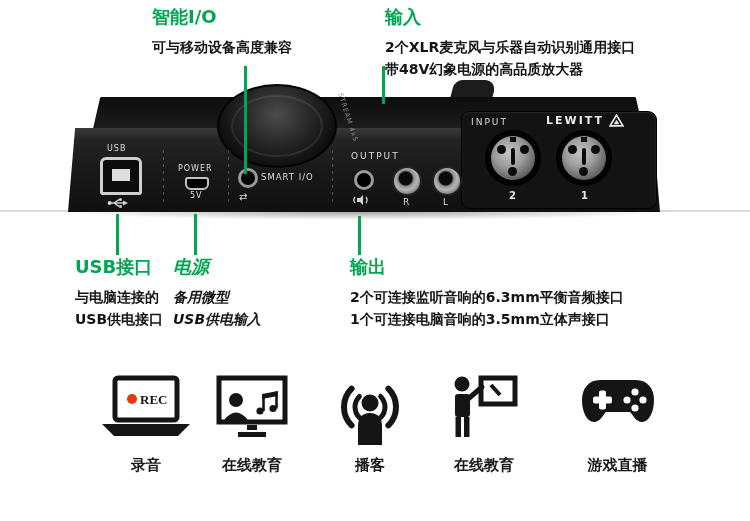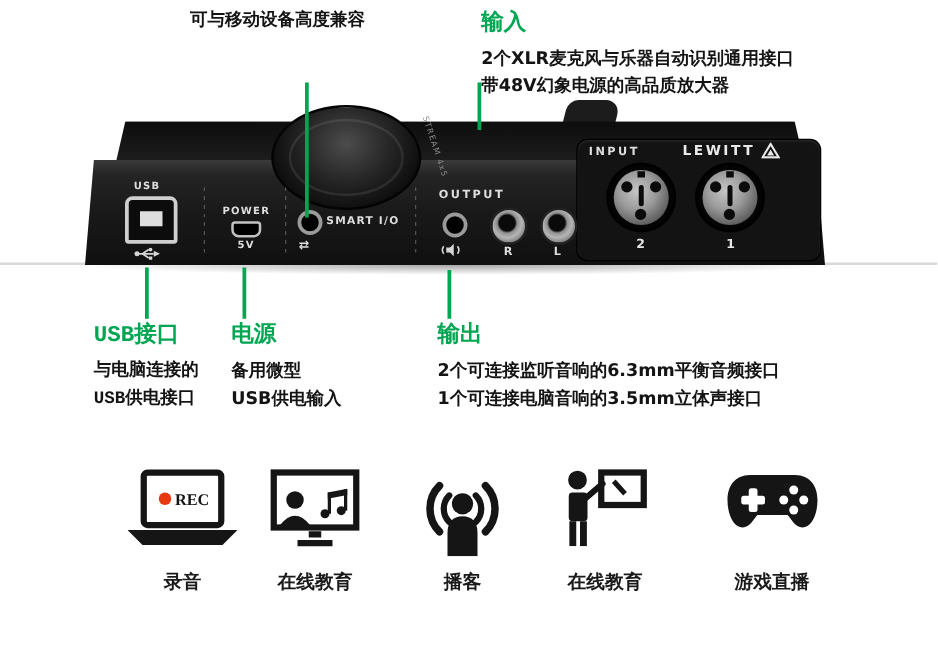--- a/index.html
+++ b/index.html
@@ -25,21 +25,21 @@
       background:linear-gradient(180deg,#3a3a3a 0,#242424 14%,#191919 50%,#101010 100%);
       clip-path:polygon(1.2% 0,98.8% 0,100% 100%,0 100%);}
   .knob{position:absolute;left:217px;top:84px;width:116px;height:80px;border-radius:50%;
       background:radial-gradient(ellipse at 50% 36%,#4c4c4c 0%,#262626 42%,#0d0d0d 75%,#000 100%);
       border:2px solid #040404;z-index:5;}
   .knob-inner{position:absolute;left:12px;top:9px;right:12px;bottom:9px;border-radius:50%;
       border:2px solid rgba(255,255,255,.09);}
   .model-text{position:absolute;left:344px;top:92px;font-size:6.5px;color:#8d8d8d;
       transform:rotate(72deg);transform-origin:left top;letter-spacing:1px;z-index:6;}
 
-  .plabel{position:absolute;color:#ddd;font-size:8px;font-weight:bold;letter-spacing:1px;z-index:8;}
+  .plabel{position:absolute;color:#ddd;font-size:8px;font-weight:normal;letter-spacing:1px;z-index:8;}
   .pdiv{position:absolute;top:150px;height:52px;width:1px;opacity:.45;z-index:7;
       background-image:repeating-linear-gradient(180deg,#999 0 3px,transparent 3px 7px);}
 
   .usbport{position:absolute;left:100px;top:157px;width:36px;height:32px;background:#0c0c0c;
       border:3px solid #cfcfcf;border-radius:6px 6px 3px 3px;z-index:8;}
   .usbport-inner{margin:9px auto 0;width:18px;height:12px;background:#dedede;}
   .microport{position:absolute;left:185px;top:177px;width:20px;height:9px;background:#000;
       border:2px solid #c2c2c2;border-radius:3px 3px 6px 6px;z-index:8;}
   .jack35{position:absolute;width:14px;height:14px;border-radius:50%;background:#000;
       border:3px solid #9a9a9a;z-index:8;}
@@ -67,20 +67,21 @@
   .uc{position:absolute;top:375px;text-align:center;}
   .uc .icon-box{height:68px;display:flex;justify-content:center;font-family:Liberation Serif, serif;}
   .uc .uc-label{margin-top:13px;font-size:15px;font-weight:600;color:#1a1a1a;text-align:center;}
 </style>
 </head>
 <body>
 
 <div class="page">
 
   <div class="callout" style="left:152px;top:5px;">
+    <div class="c-title">智能I/O</div>
     <div class="c-desc">可与移动设备高度兼容</div>
   </div>
   <div class="callout" style="left:385px;top:5px;">
     <div class="c-title">输入</div>
     <div class="c-desc">2个XLR麦克风与乐器自动识别通用接口</div>
     <div class="c-desc">带48V幻象电源的高品质放大器</div>
   </div>
 
   <div class="gline" style="left:244px;top:66px;height:108px;"></div>
   <div class="gline" style="left:382px;top:66px;height:38px;"></div>
@@ -158,26 +159,26 @@
       <span class="notch"></span>
       <span class="hole h1"></span>
       <span class="hole h2"></span>
       <span class="hole h3"></span>
       <span class="slot"></span>
     </div>
   </div>
   <div class="xlr-num" style="left:509px;top:190px;">2</div>
   <div class="xlr-num" style="left:581px;top:190px;">1</div>
 
-  <div class="callout" style="left:75px;top:255px;font-family:Liberation Mono, monospace;">
+  <div class="callout" style="left:75px;top:255px;">
     <div class="c-title">USB接口</div>
     <div class="c-desc">与电脑连接的</div>
     <div class="c-desc">USB供电接口</div>
   </div>
-  <div class="callout" style="left:185px;top:255px;">
+  <div class="callout" style="left:173px;top:255px;font-style:italic;">
     <div class="c-title">电源</div>
     <div class="c-desc">备用微型</div>
     <div class="c-desc">USB供电输入</div>
   </div>
   <div class="callout" style="left:350px;top:255px;">
     <div class="c-title">输出</div>
     <div class="c-desc">2个可连接监听音响的6.3mm平衡音频接口</div>
     <div class="c-desc">1个可连接电脑音响的3.5mm立体声接口</div>
   </div>
 

